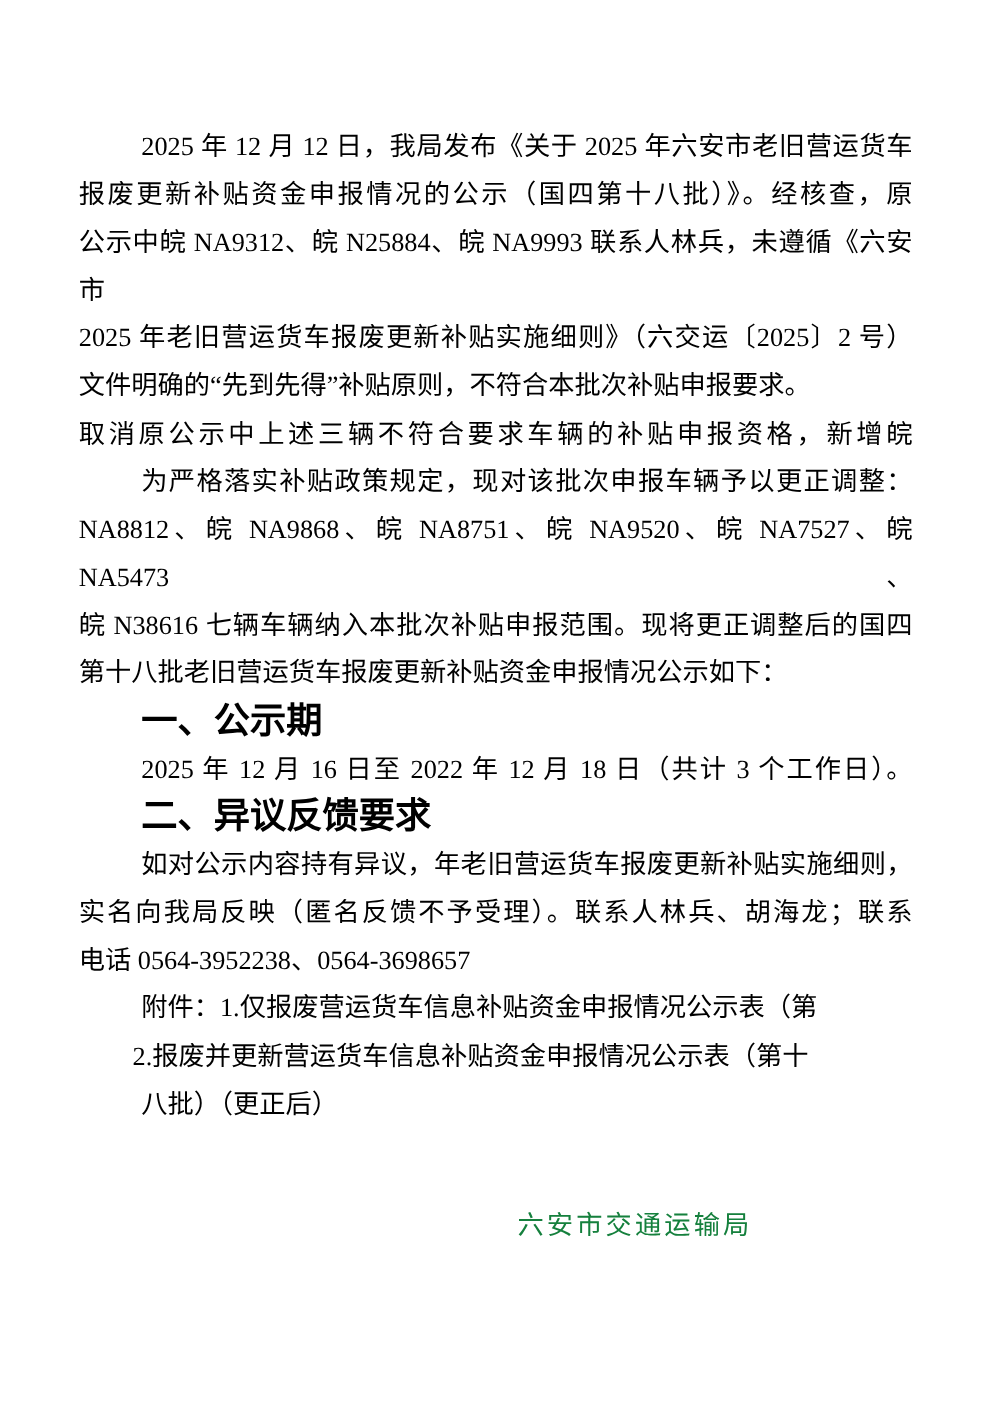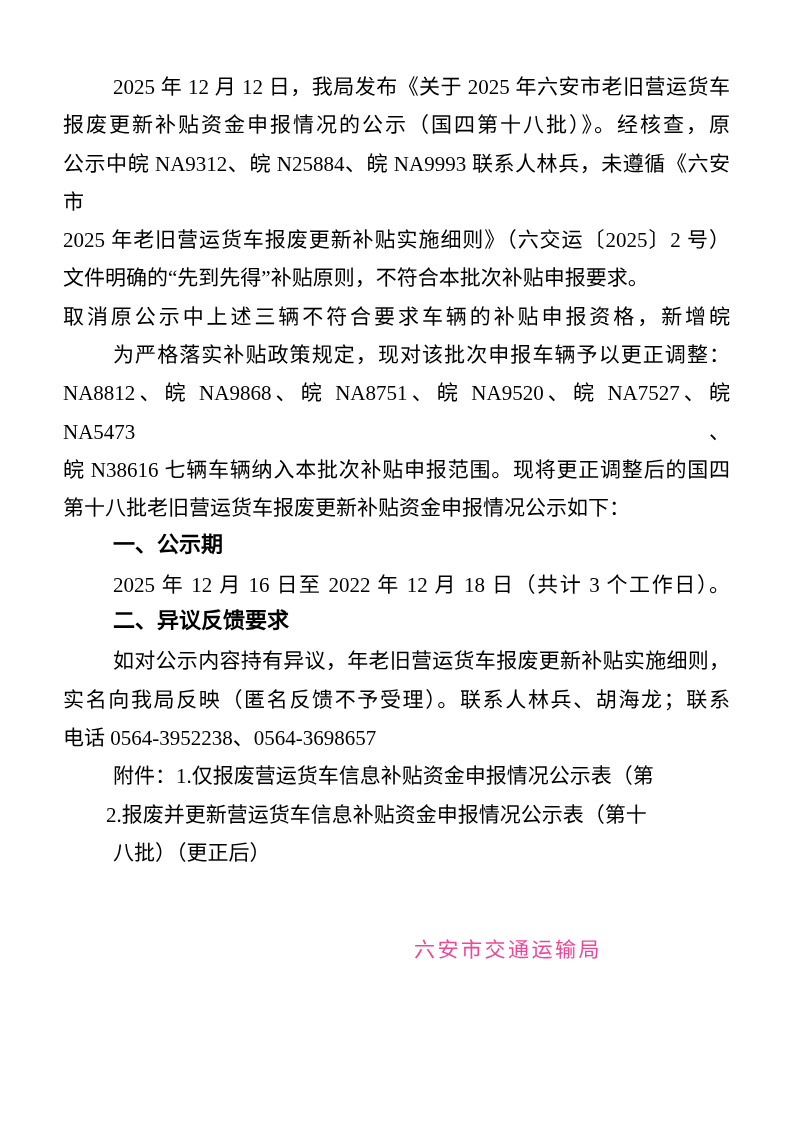--- a/index.html
+++ b/index.html
@@ -9,54 +9,54 @@
   }
   .page {
     position: relative;
     width: 793px;
     height: 1122px;
     margin: 0 auto;
     background: #ffffff;
     overflow: hidden;
   }
   .doc {
-    padding: 68px 63px 0 63px;
+    padding: 98px 63px 0 63px;
     width: 667px;
   }
   .ln {
     font-family: "Liberation Serif", "DejaVu Serif", serif;
     font-size: 21px;
     line-height: 38.3px;
     color: #000000;
     text-align: justify;
     text-align-last: left;
     margin: 0;
   }
   .indent   { padding-left: 50px; }
   .indent-sm{ padding-left: 43px; }
   .stretch  { text-align-last: justify; }
   .heading {
-    font-family: Liberation Mono, monospace;
+    font-family: Liberation Serif, serif;
     font-weight: 700;
-    font-size: 22px;
+    font-size: 29px;
   }
   .signature {
     margin-top: 59px;
     text-align: right;
     padding-right: 128px;
   }
   .signature-inner {
     display: inline-block;
     text-align: center;
   }
   .sig-line {
     font-family: "Liberation Serif", "DejaVu Serif", serif;
     font-size: 21px;
     line-height: 38.3px;
-    color: #ec4899;
+    color: #15803d;
     margin: 0;
   }
   .sig-issuer { letter-spacing: 2.5px; }
 </style>
 </head>
 <body>
 
 <div class="page">
   <div class="doc">
 

